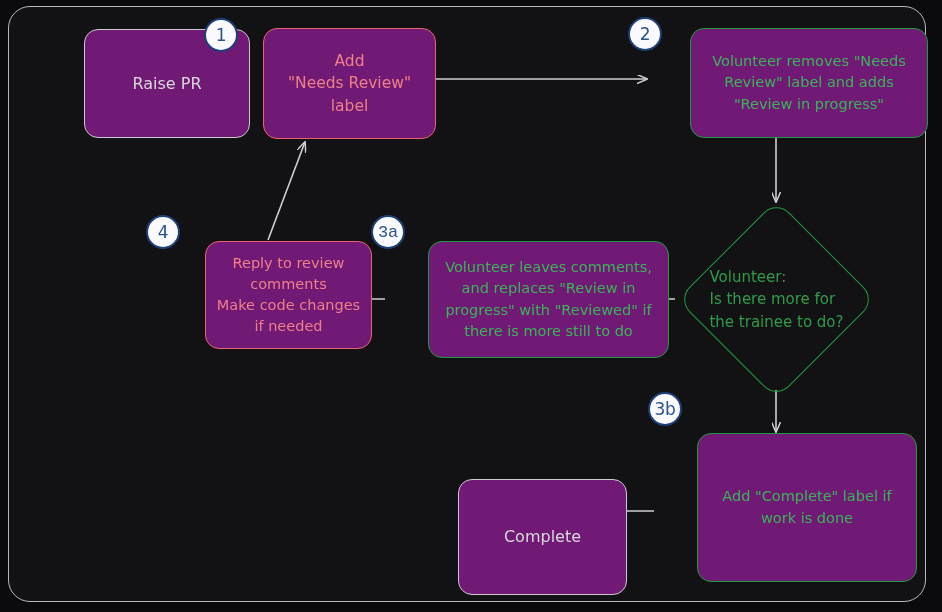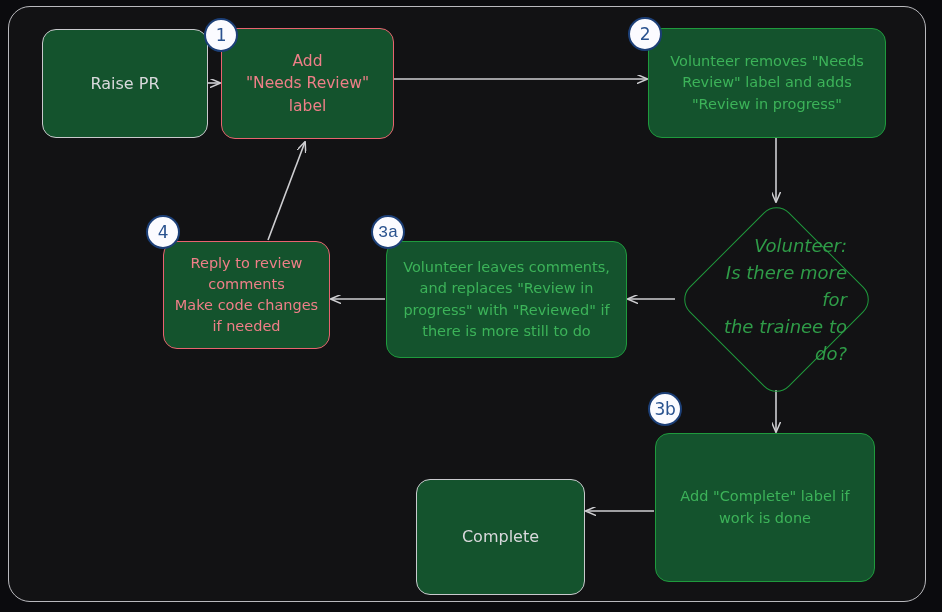--- a/index.html
+++ b/index.html
@@ -43,25 +43,26 @@
   
   .node {
     position: absolute;
     box-sizing: border-box;
     display: flex;
     align-items: center;
     justify-content: center;
     text-align: center;
     border-radius: 14px;
     border: 1.7px solid #cfcfd2;
-    background: #14532d;
+    background: #701a75;
     color: #d6d6d9;
     font-size: 15.5px;
     line-height: 1.45;
     padding: 4px 10px;
+    margin-left: 42px;
   }
   .node .txt { white-space: pre-line; display: block; }
 
   .node.red {
     border-color: #e8636f;
     color: #ef7f88;
   }
   .node.green {
     border-color: #1f9a3d;
     color: #3cb359;
@@ -88,26 +89,25 @@
     background: transparent;
   }
   .diamond-label {
     position: absolute;
     left: 0; top: 0;
     width: 100%;
     height: 100%;
     display: flex;
     align-items: center;
     justify-content: center;
-    text-align: right;
+    text-align: left;
     color: #2f9c48;
-    font-size: 18px;
+    font-size: 15px;
     line-height: 1.5;
     white-space: pre-line;
-    font-style: italic;
   }
 
   
   .badge {
     position: absolute;
     box-sizing: border-box;
     width: 34px;
     height: 34px;
     border-radius: 50%;
     background: #fbfbff;

